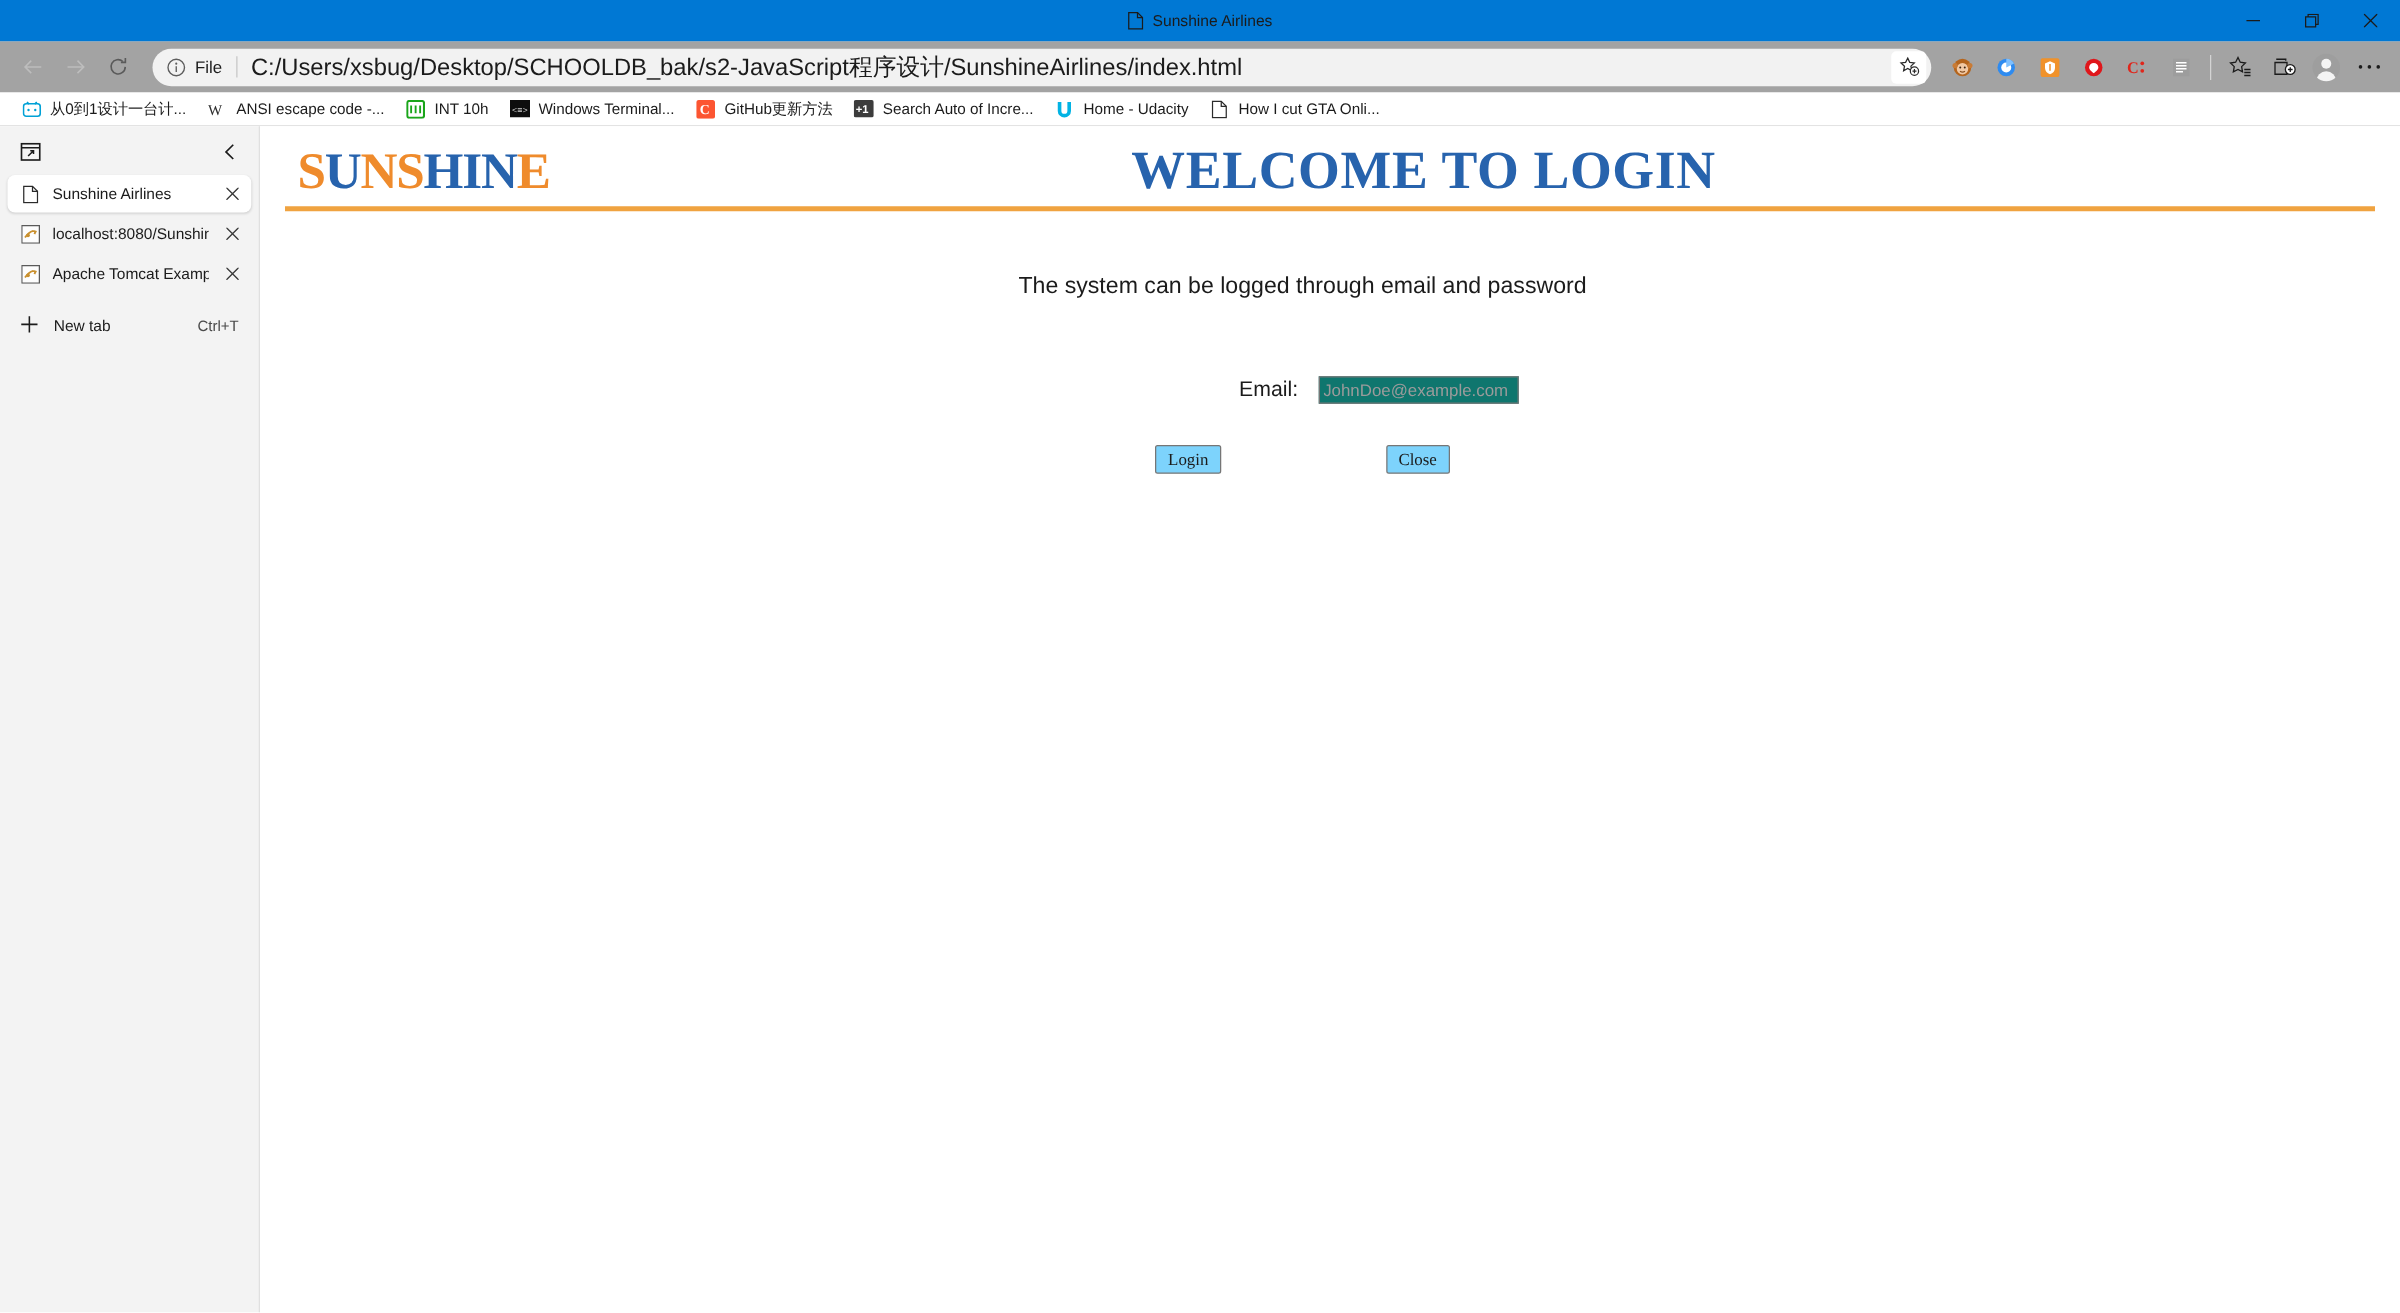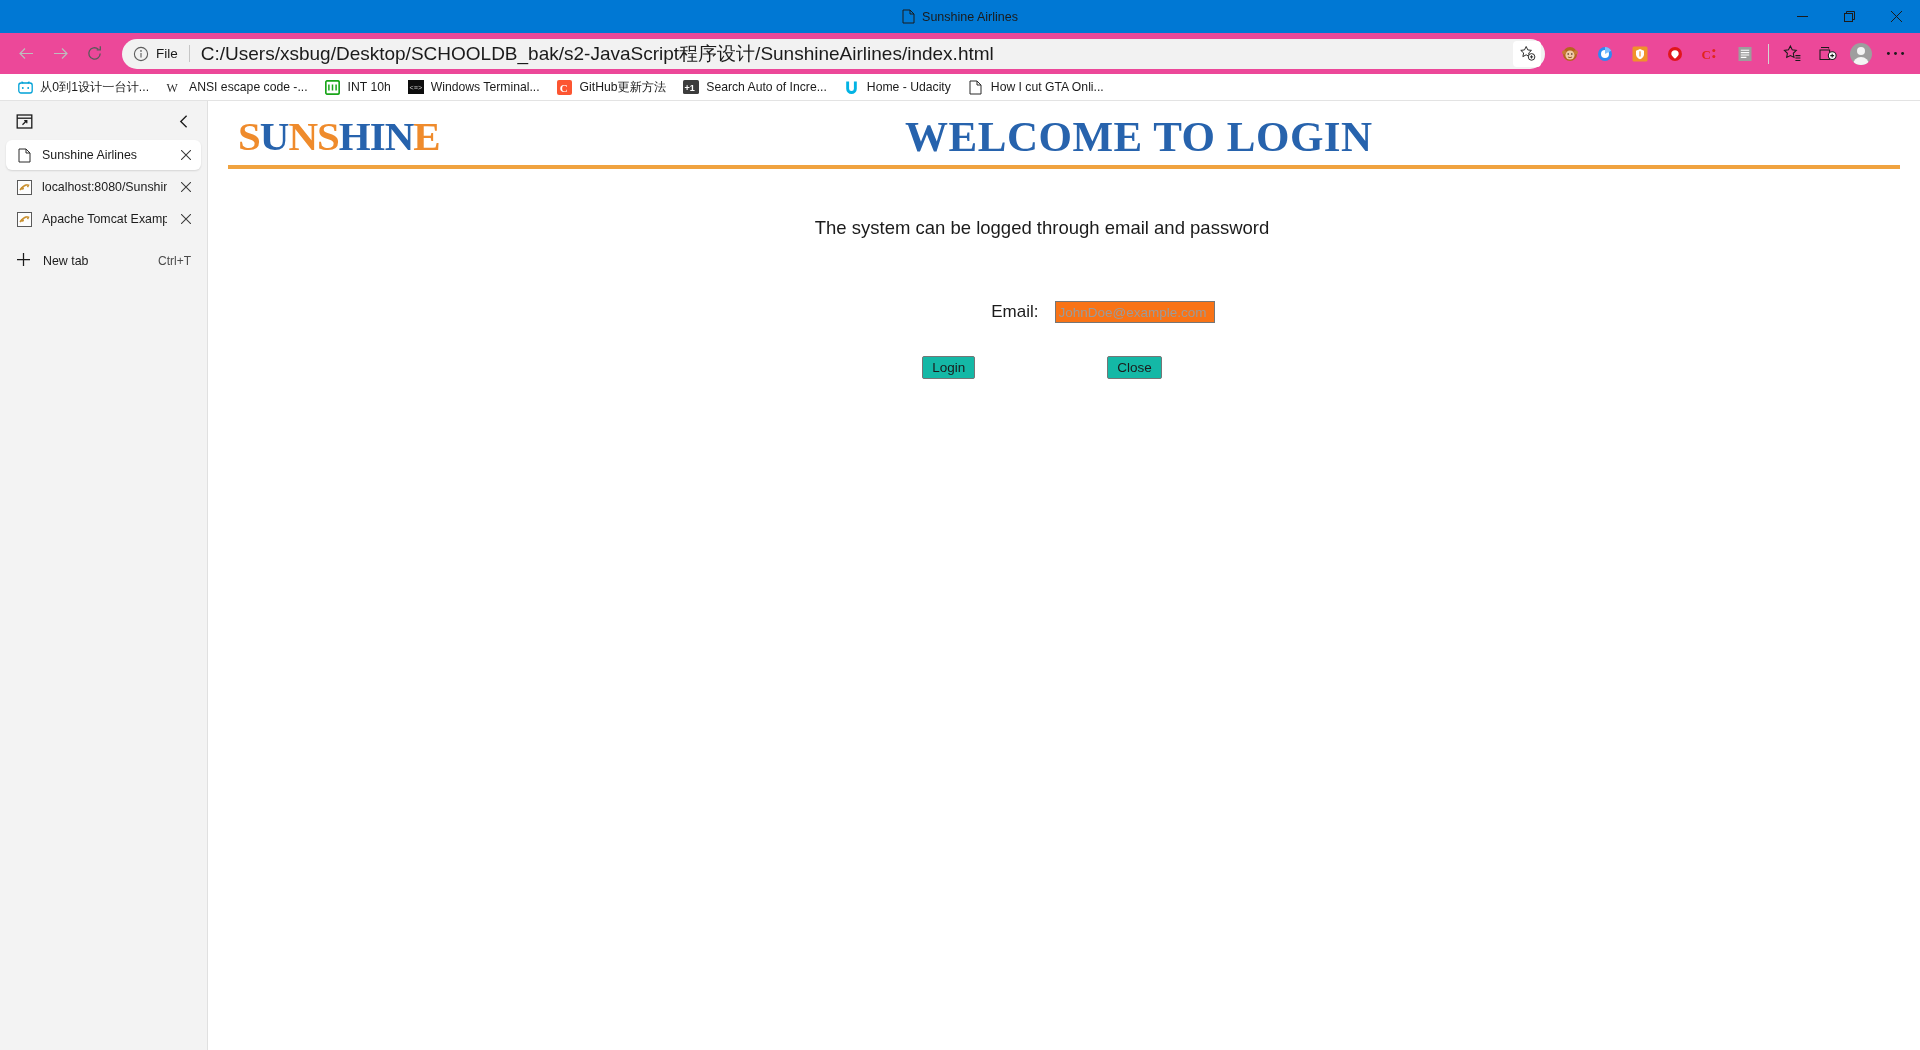--- a/index.html
+++ b/index.html
@@ -39,21 +39,21 @@
   }
   .win-btn {
     width: 47px; height: 33px;
     display: flex; align-items: center; justify-content: center;
     color: #1b1b1b;
   }
 
   
   .navbar {
     height: 41px;
-    background: #ec4899;
+    background: #a3a3a3;
     display: flex;
     align-items: center;
     padding: 0 8px 0 10px;
     gap: 2px;
   }
   .nav-icon-btn {
     width: 32px; height: 32px;
     display: flex; align-items: center; justify-content: center;
     border-radius: 4px;
     color: #5a5a5a;
@@ -296,21 +296,21 @@
     width: 185px;
     text-align: right;
     padding-right: 16px;
     font-size: 17px;
     color: #1b1b1b;
   }
   .form-input {
     width: 160px;
     height: 22px;
     border: 1px solid #767676;
-    background: #f97316;
+    background: #0f766e;
     font-family: "Liberation Sans", sans-serif;
     font-size: 13.5px;
     padding: 0 3px;
     color: #1b1b1b;
     border-radius: 0;
   }
   .form-input::placeholder { color: #9b9b9b; }
 
   .check-row {
     display: flex;
@@ -330,24 +330,24 @@
     display: flex;
     justify-content: center;
     gap: 132px;
     margin-top: 31px;
     padding-right: 44px;
   }
   .ui-btn {
     min-width: 47px;
     height: 23px;
     padding: 0 9px;
-    font-family: Liberation Sans, sans-serif;
+    font-family: Liberation Serif, serif;
     font-size: 13.5px;
     color: #1b1b1b;
-    background: #14b8a6;
+    background: #7dd3fc;
     border: 1px solid #767676;
     border-radius: 2px;
   }
 </style>
 </head>
 <body>
 
 <div class="titlebar">
   <div class="titlebar-center">
     <svg class="title-doc-icon" viewBox="0 0 13 15">

